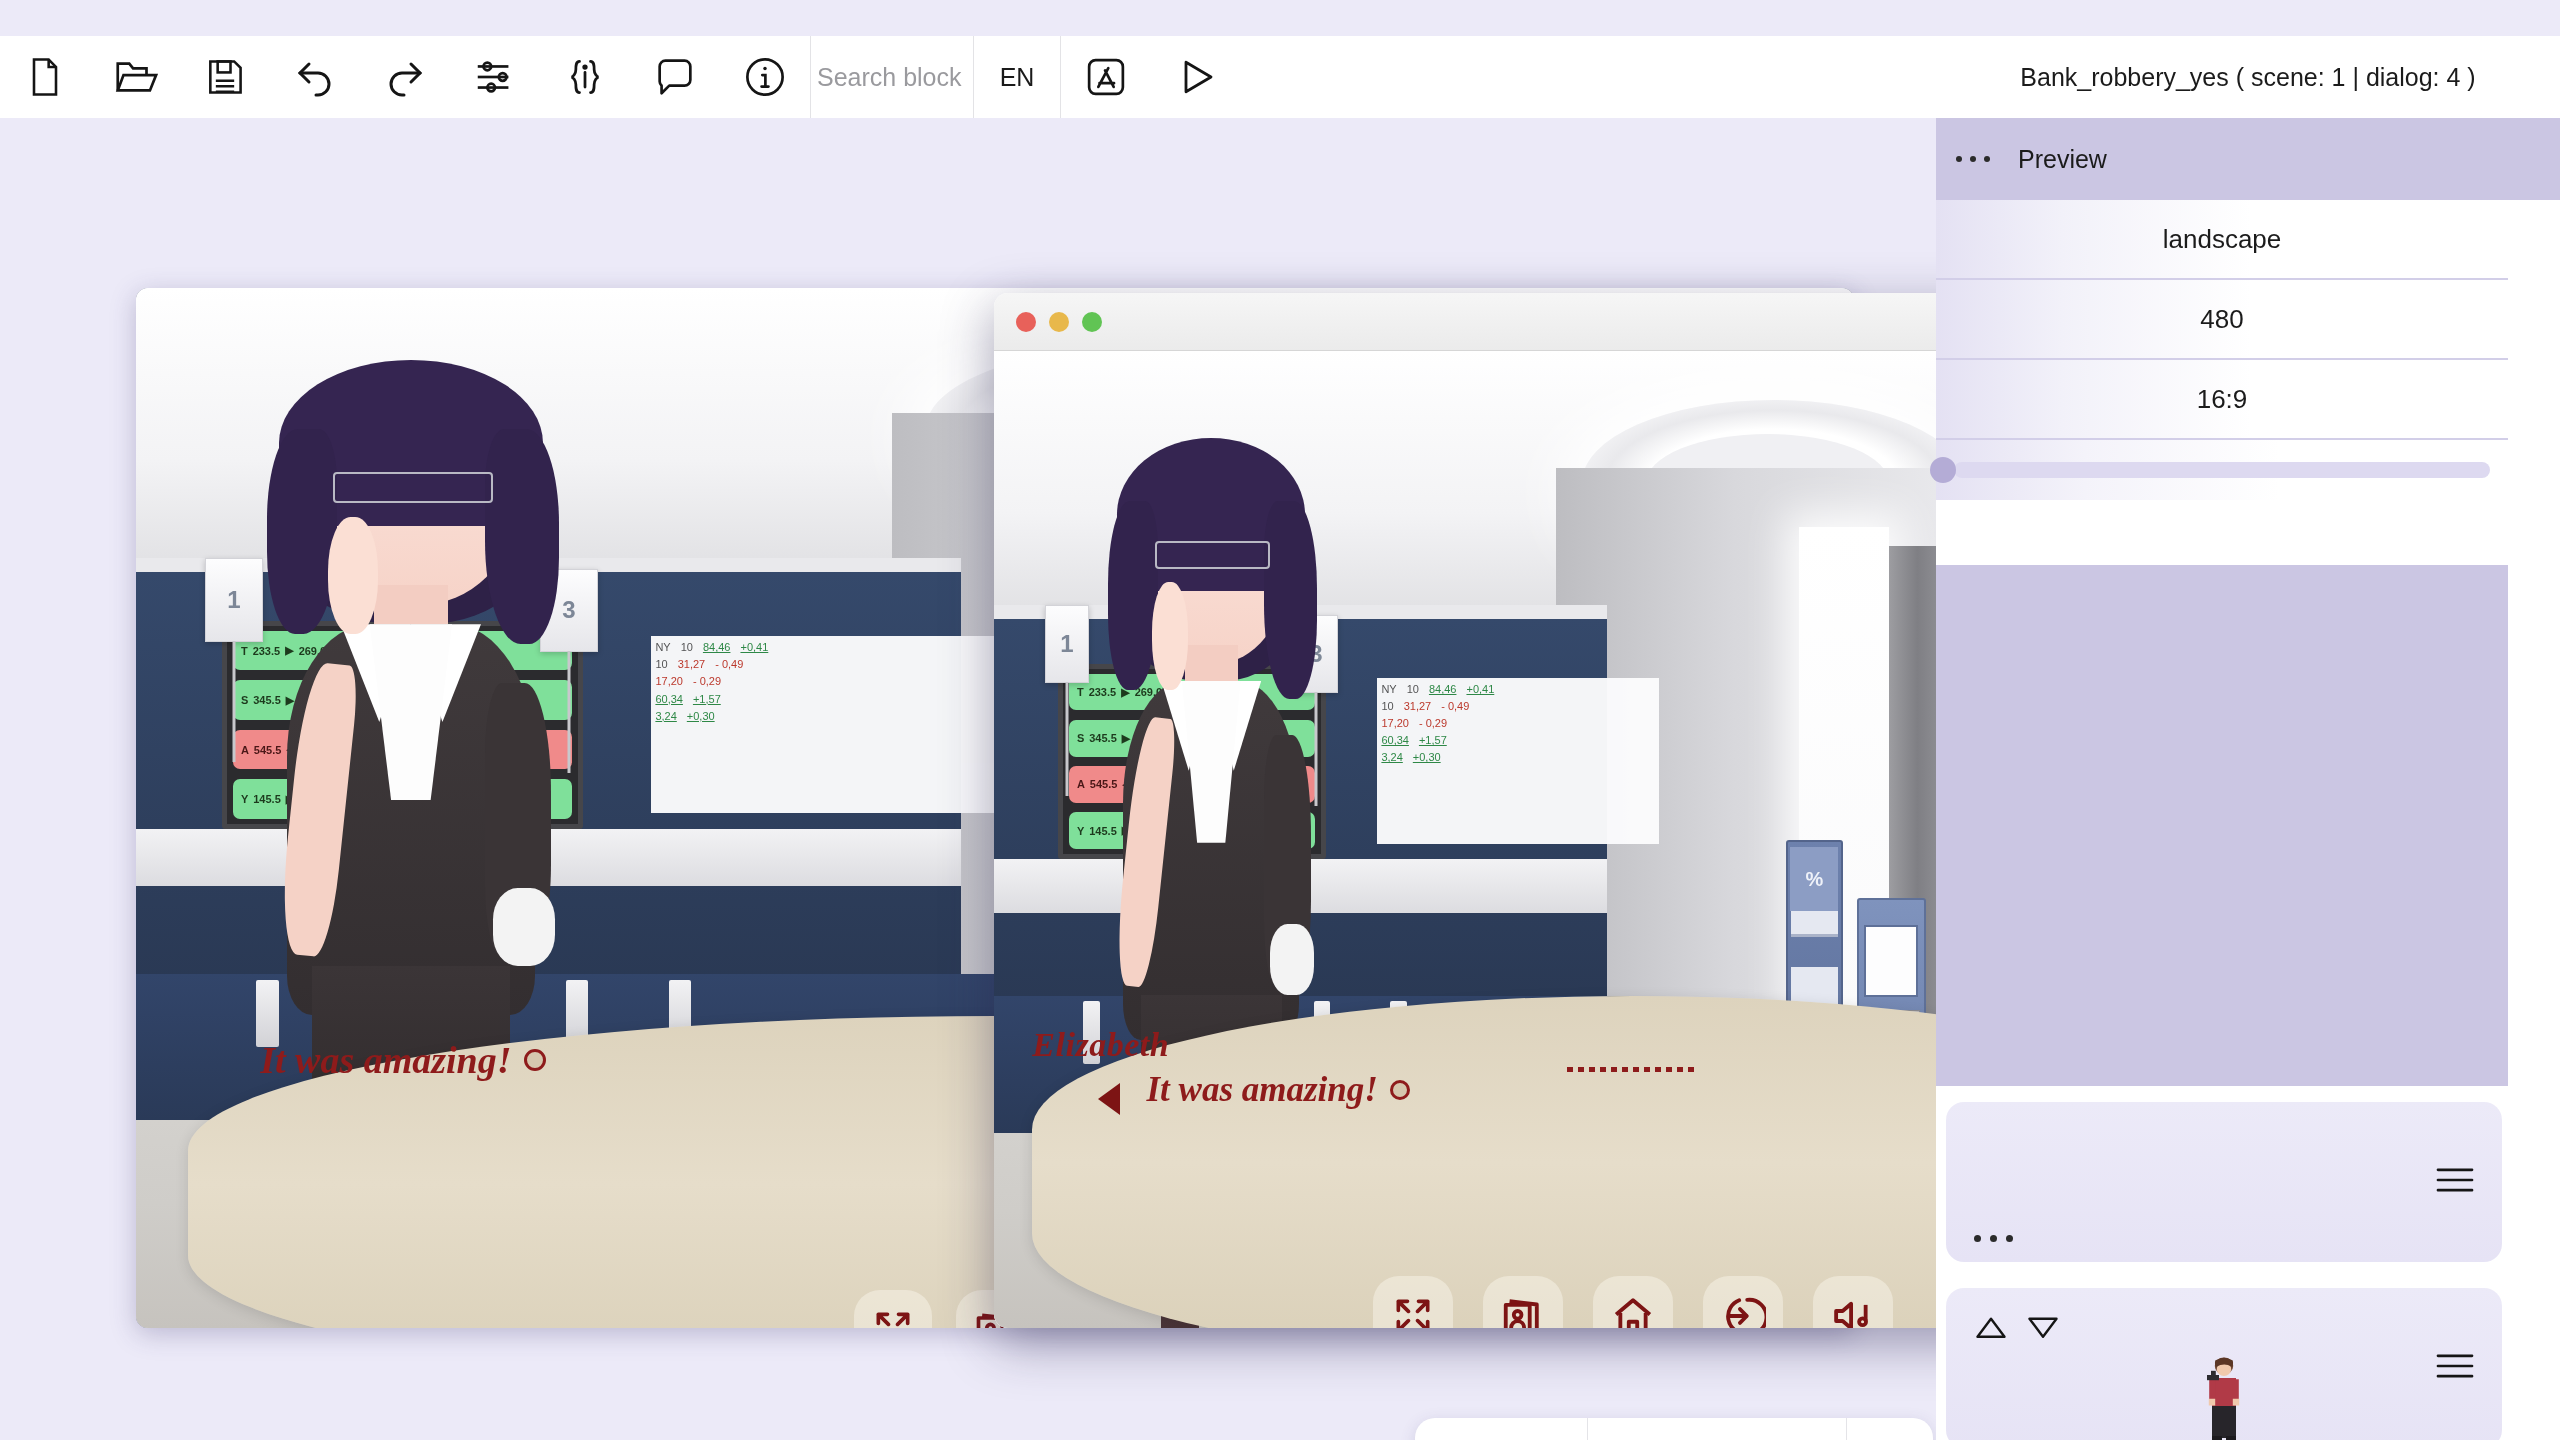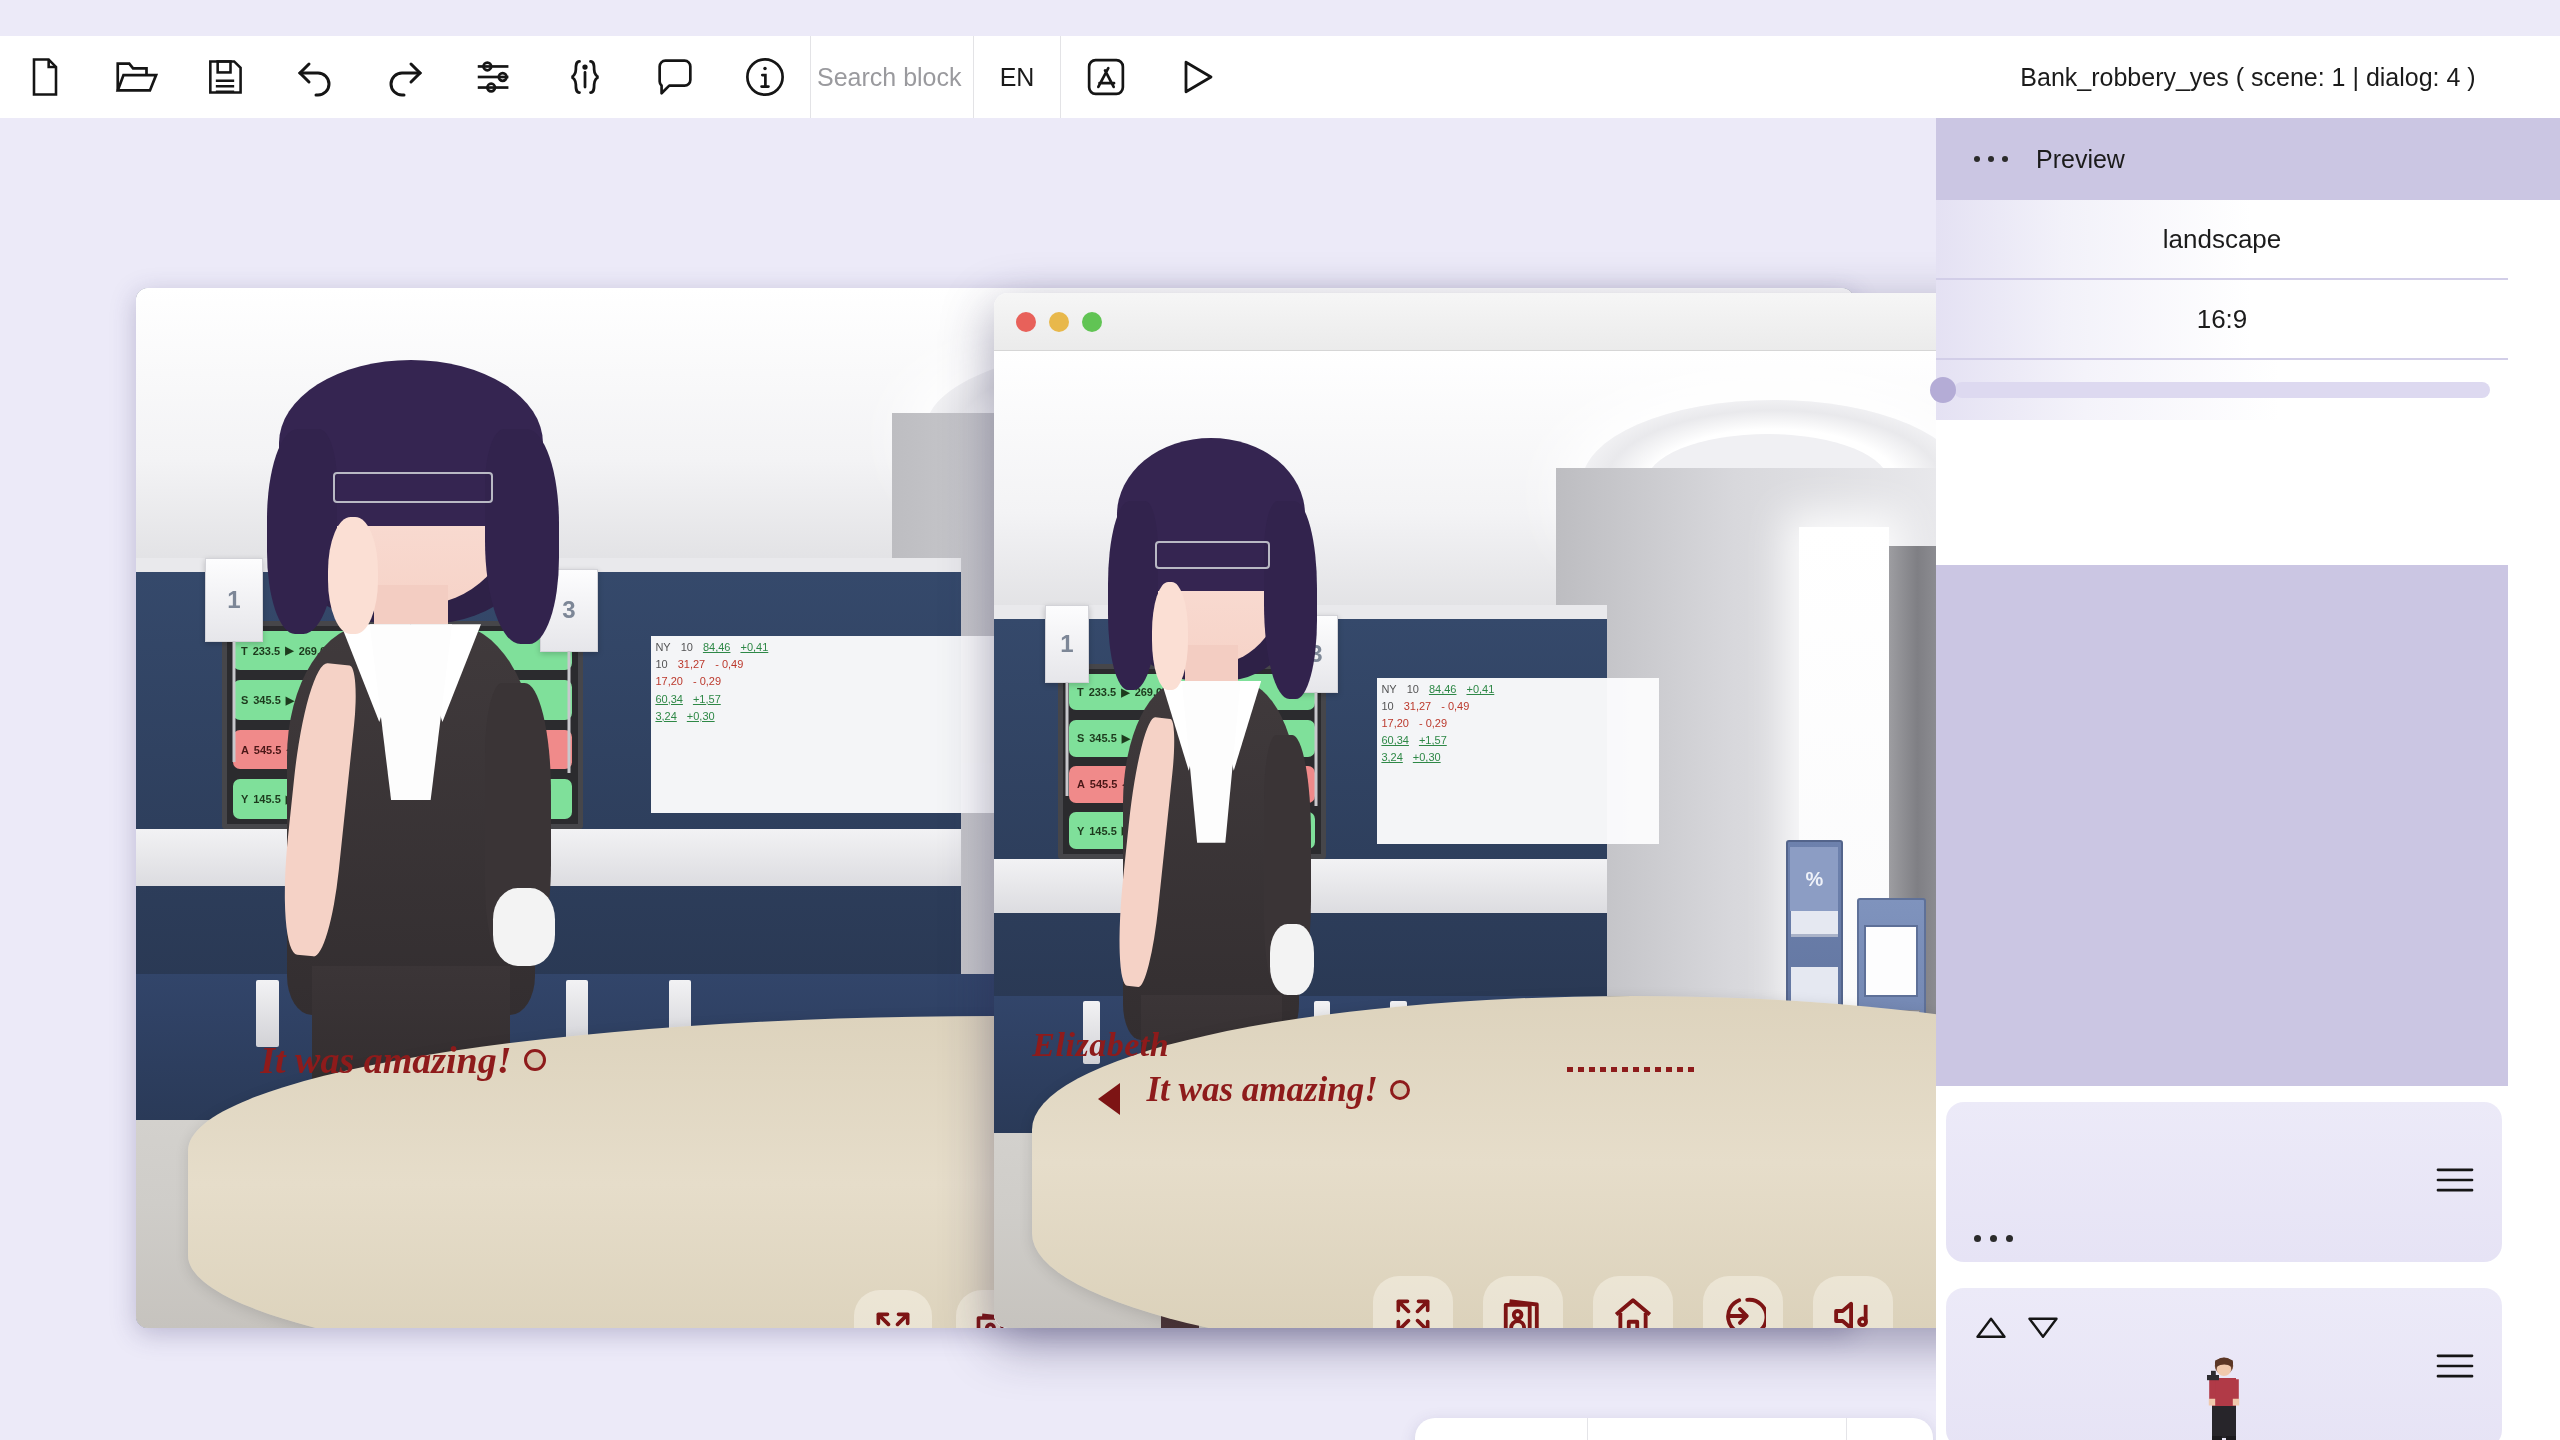--- a/index.html
+++ b/index.html
@@ -310,21 +310,21 @@
     width: 624px; height: 1440px;
     background: #ffffff;
     z-index: 45;
   }
   .rp-title {
     height: 82px; display: flex; align-items: center; justify-content: center;
     font-size: 25px; color: #1b1b1b;
   }
   .rp-section {
     height: 82px; background: #cbc6e3;
-    display: flex; align-items: center; gap: 28px; padding-left: 38px;
+    display: flex; align-items: center; gap: 28px; padding-left: 20px;
     cursor: pointer;
   }
   .rp-dots { display: flex; gap: 8px; }
   .rp-dots i { width: 6px; height: 6px; border-radius: 50%; background: #2b2b2b; display: block; }
   .rp-section span { font-size: 25px; color: #1b1b1b; }
 
   .rp-list {
     position: absolute; left: 0; top: 164px; width: 572px;
   }
   .rp-row {
@@ -838,20 +838,21 @@
           <i></i>
           <i></i>
         </span>
       <span>Preview</span>
     </div>
 
     <div class="rp-fill"></div>
 
     <div class="rp-list">
       <div class="rp-row">landscape</div>
+      <div class="rp-row">480</div>
       <div class="rp-row">16:9</div>
       <div class="rp-slider">
         <div class="knob"></div>
         <div class="track"></div>
       </div>
     </div>
 
     <div class="rp-card" style="top:1066px;height:160px;">
       <span class="rp-hamb">
         <svg width="42" height="34" viewBox="0 0 24 20" fill="none" stroke="#151515" stroke-width="1.6" stroke-linecap="round">

